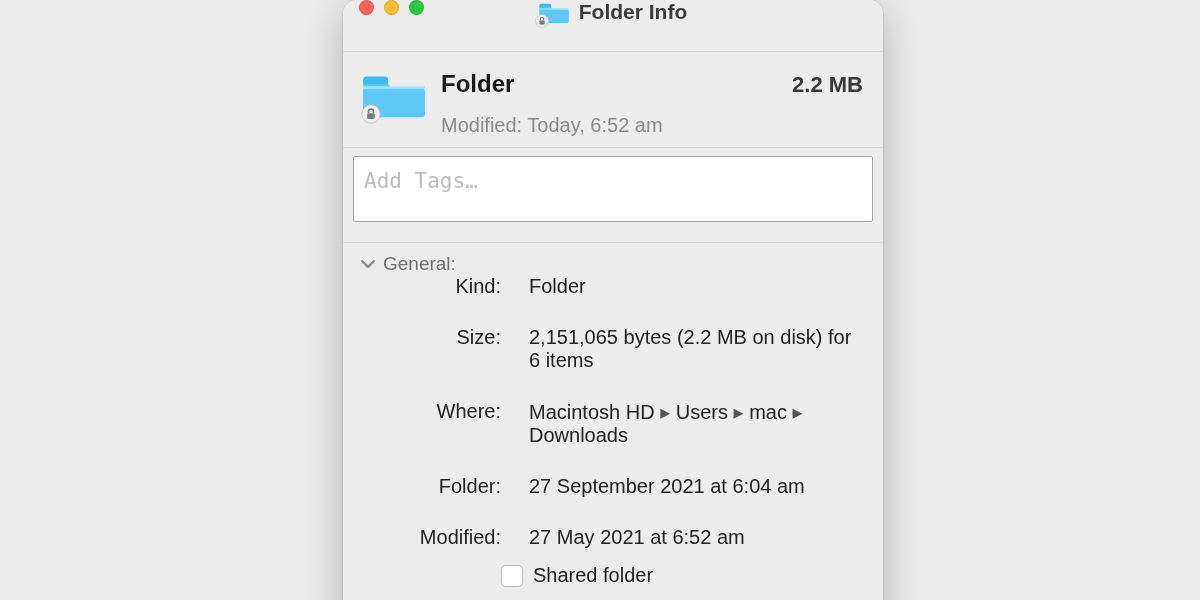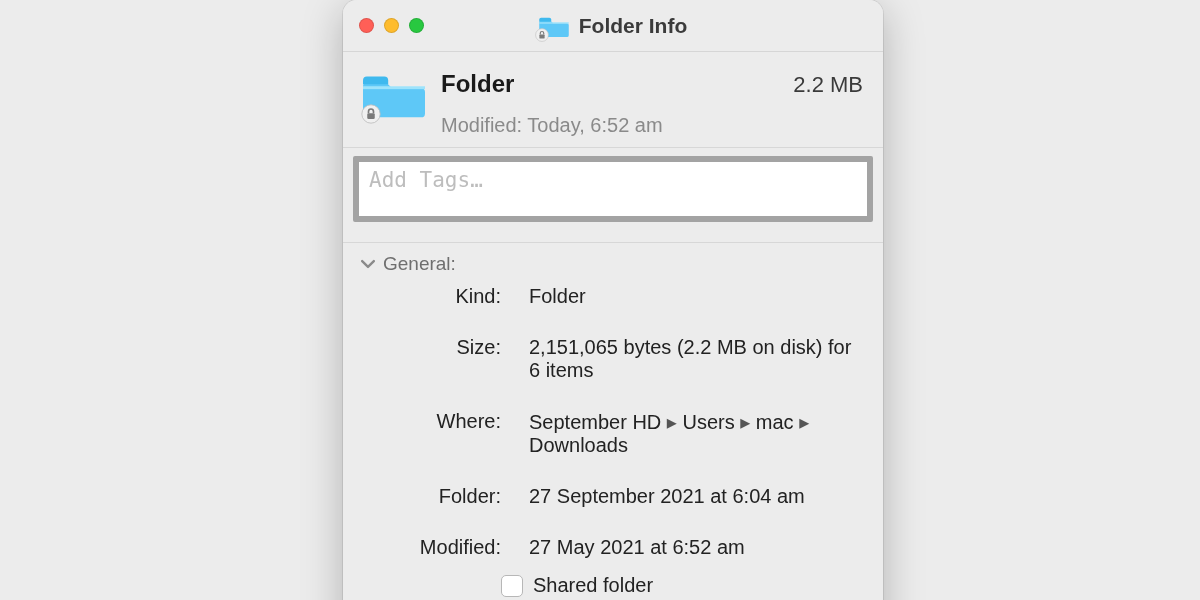--- a/index.html
+++ b/index.html
@@ -18,21 +18,21 @@
       width: 540px;
       background: #ececec;
       border-radius: 14px 14px 0 0;
       box-shadow: 0 10px 40px rgba(0,0,0,0.25), 0 0 0 1px rgba(0,0,0,0.08);
       overflow: hidden;
     }
     
     .titlebar {
       height: 52px;
       display: flex;
-      align-items: center;
+      align-items: flex-start;
       padding: 0 16px;
       position: relative;
       border-bottom: 1px solid #d6d6d6;
       background: #ececec;
     }
     .traffic-lights { display: flex; gap: 10px; }
     .tl { width: 15px; height: 15px; border-radius: 50%; border: 0.5px solid rgba(0,0,0,0.12); }
     .tl.red    { background: #ff5f57; }
     .tl.yellow { background: #febc2e; }
     .tl.green  { background: #28c840; }
@@ -78,46 +78,46 @@
       position: absolute;
       left: -2px;
       bottom: -4px;
       width: 20px; height: 20px;
       display: flex; align-items: center; justify-content: center;
     }
     .big-lock svg { width: 20px; height: 20px; }
     .head-text { flex: 1; padding-top: 2px; }
     .head-row1 { display: flex; align-items: baseline; justify-content: space-between; }
     .item-name { font-size: 24px; font-weight: 700; color: #1a1a1a; }
-    .item-size { font-size: 22px; color: #3a3a3a; }
+    .item-size { font-size: 22px; color: #3a3a3a; font-weight: bold; }
     .item-mod  { font-size: 20px; color: #8a8a8a; margin-top: 16px; }
     
     .tags-wrap { padding: 8px 10px 16px 10px; border-bottom: 1px solid #d7d7d7; }
     .tags-input {
       width: 100%;
       height: 66px;
       background: #fff;
-      border: 6px solid #a3a3a3;
+      border: 1px solid #a3a3a3;
       border-radius: 2px;
       font-size: 21px;
       color: #333;
-      padding: 6px 10px;
+      padding: 12px 10px;
       outline: none;
       resize: none;
     }
     .tags-input::placeholder { color: #bdbdbd; }
     
     .section { padding: 10px 18px 22px 18px; border-bottom: 1px solid #d7d7d7; }
     .section-header {
       display: flex;
       align-items: center;
       gap: 8px;
       color: #6f6f6f;
       font-size: 19px;
-      margin-bottom: 10px;
+      margin-bottom: 0;
       cursor: default;
     }
     .chevron {
       width: 14px; height: 14px;
       display: inline-flex; align-items: center; justify-content: center;
     }
     .kv-grid {
       display: grid;
       grid-template-columns: 128px 1fr;
       column-gap: 8px;
@@ -216,21 +216,21 @@
     </div>
 
     <div class="kv-grid">
       <div class="kv-label">Kind:</div>
       <div class="kv-value">Folder</div>
 
       <div class="kv-label">Size:</div>
       <div class="kv-value">2,151,065 bytes (2.2 MB on disk) for 6 items</div>
 
       <div class="kv-label">Where:</div>
-      <div class="kv-value" id="where-value"><span>September HD</span><span class="sep-caret"> ▸ </span><span>Users</span><span class="sep-caret"> ▸ </span><span>mac</span><span class="sep-caret"> ▸ </span><span>Downloads</span></div>
+      <div class="kv-value" id="where-value"><span>Macintosh HD</span><span class="sep-caret"> ▸ </span><span>Users</span><span class="sep-caret"> ▸ </span><span>mac</span><span class="sep-caret"> ▸ </span><span>Downloads</span></div>
 
       <div class="kv-label">Folder:</div>
       <div class="kv-value">27 September 2021 at 6:04 am</div>
 
       <div class="kv-label">Modified:</div>
       <div class="kv-value">27 May 2021 at 6:52 am</div>
     </div>
 
     <div class="checks">
       <label class="check-row">

